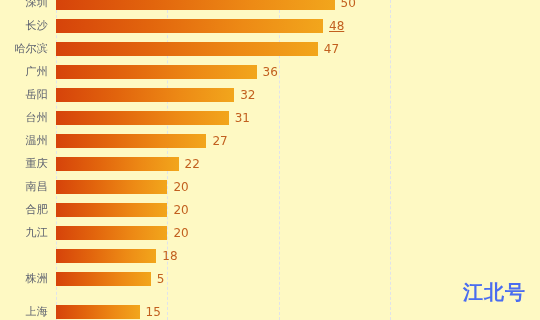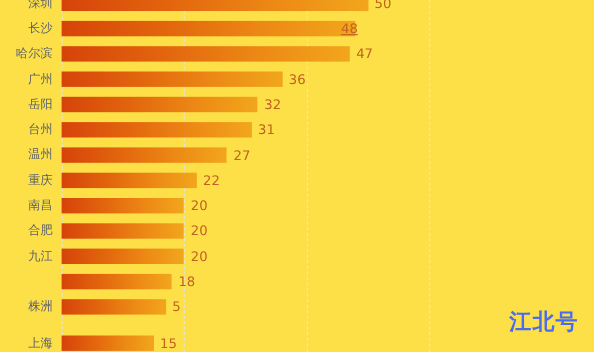--- a/index.html
+++ b/index.html
@@ -4,21 +4,21 @@
 <style>
   html, body {
     margin: 0;
     padding: 0;
     background: #ffffff;
   }
   #chart-root {
     position: relative;
     width: 540px;
     height: 320px;
-    background: #fde047;
+    background: #fef9c3;
     overflow: hidden;
     font-family: "DejaVu Sans", "Liberation Sans", sans-serif;
   }
 
   
   #gridlines {
     position: absolute;
     left: 0; top: 0;
     width: 540px;
     height: 320px;
@@ -99,21 +99,21 @@
 
   <div id="rows">
       <div class="row" style="top: -4px;">
         <div class="row-label">深圳</div>
         <div class="bar" style="width: 278.5px;"></div>
         <div class="bar-value" style="left: 340.5px;">50</div>
       </div>
       <div class="row" style="top: 19px;">
         <div class="row-label">长沙</div>
         <div class="bar" style="width: 267.36px;"></div>
-        <div class="bar-value" style="left: 310px; text-decoration: underline;">48</div>
+        <div class="bar-value" style="left: 329px; text-decoration: underline;">48</div>
       </div>
       <div class="row" style="top: 42px;">
         <div class="row-label">哈尔滨</div>
         <div class="bar" style="width: 261.79px;"></div>
         <div class="bar-value" style="left: 323.79px;">47</div>
       </div>
       <div class="row" style="top: 65px;">
         <div class="row-label">广州</div>
         <div class="bar" style="width: 200.52px;"></div>
         <div class="bar-value" style="left: 262.52px;">36</div>

